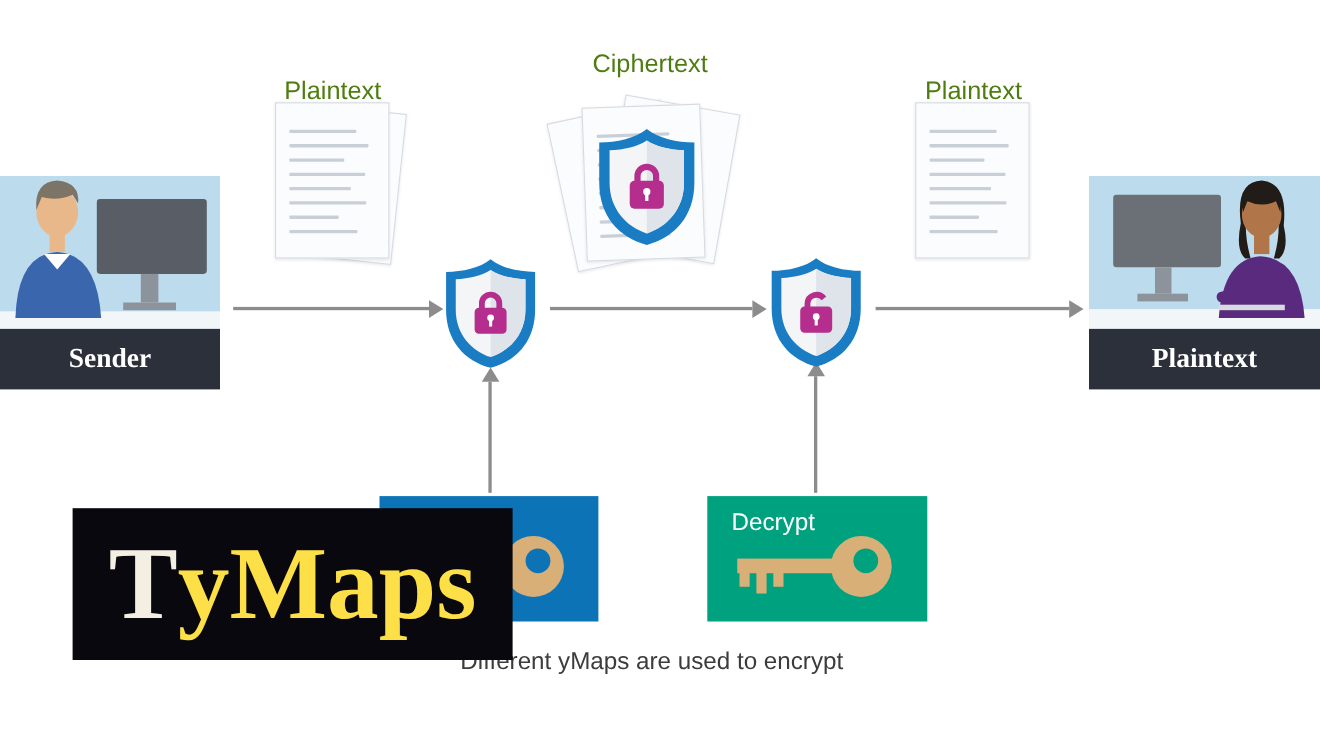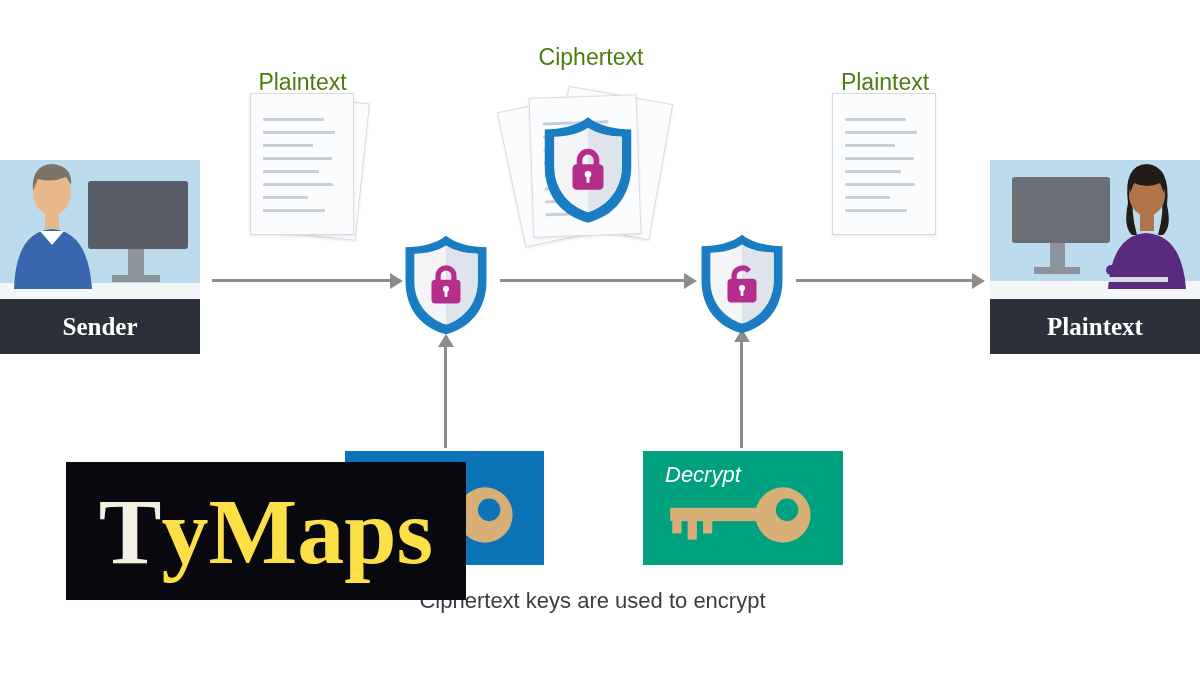--- a/index.html
+++ b/index.html
@@ -176,34 +176,34 @@
     <svg class="key" viewBox="0 0 150 80">
       <rect x="4" y="32" width="88" height="13" fill="#d9af78"></rect>
       <rect x="6" y="44" width="9" height="13" fill="#d9af78"></rect>
       <rect x="21" y="44" width="9" height="19" fill="#d9af78"></rect>
       <rect x="36" y="44" width="9" height="13" fill="#d9af78"></rect>
       <circle cx="114" cy="39" r="27" fill="#d9af78"></circle>
       <circle cx="118" cy="34" r="11" fill="var(--box)"></circle>
     </svg>
   </div>
 
-  <div class="keybox" style="left:643px; top:451px; width:200px; background:#00a17e;font-style:italic; --box:#00a17e;">
+  <div class="keybox" style="left:643px; top:451px; width:200px; background:#00a17e; --box:#00a17e;">
     <div class="keylabel">Decrypt</div>
     <svg class="key" viewBox="0 0 150 80">
       <rect x="4" y="32" width="88" height="13" fill="#d9af78"></rect>
       <rect x="6" y="44" width="9" height="13" fill="#d9af78"></rect>
       <rect x="21" y="44" width="9" height="19" fill="#d9af78"></rect>
       <rect x="36" y="44" width="9" height="13" fill="#d9af78"></rect>
       <circle cx="114" cy="39" r="27" fill="#d9af78"></circle>
       <circle cx="118" cy="34" r="11" fill="var(--box)"></circle>
     </svg>
   </div>
 
   <div class="caption">
-    <div>Ciphertext keys are used to encrypt</div>
+    <div>Different yMaps are used to encrypt</div>
   </div>
 
   <div class="watermark">
     <span class="wm-first">T</span>
       <span class="wm-rest">yMaps</span>
   </div>
 
 </div>
 
 </body></html>

